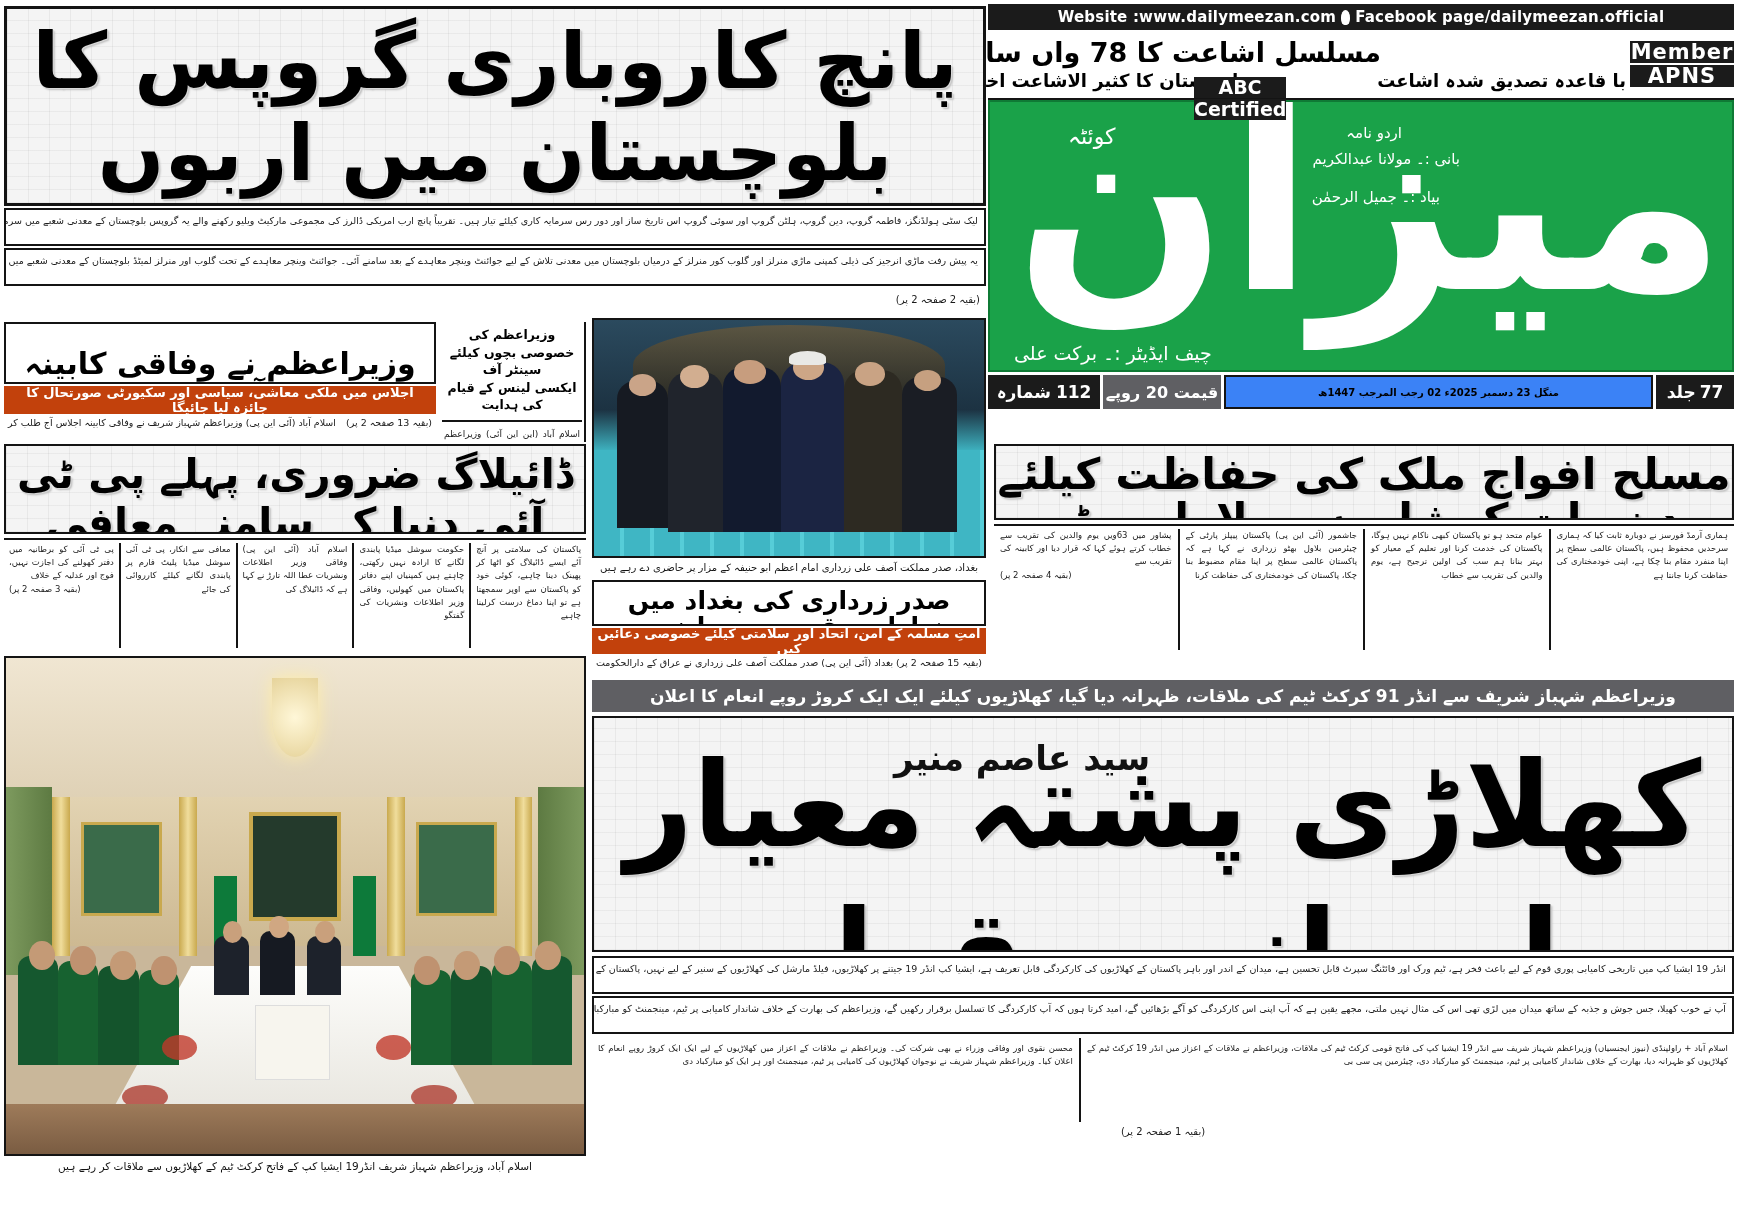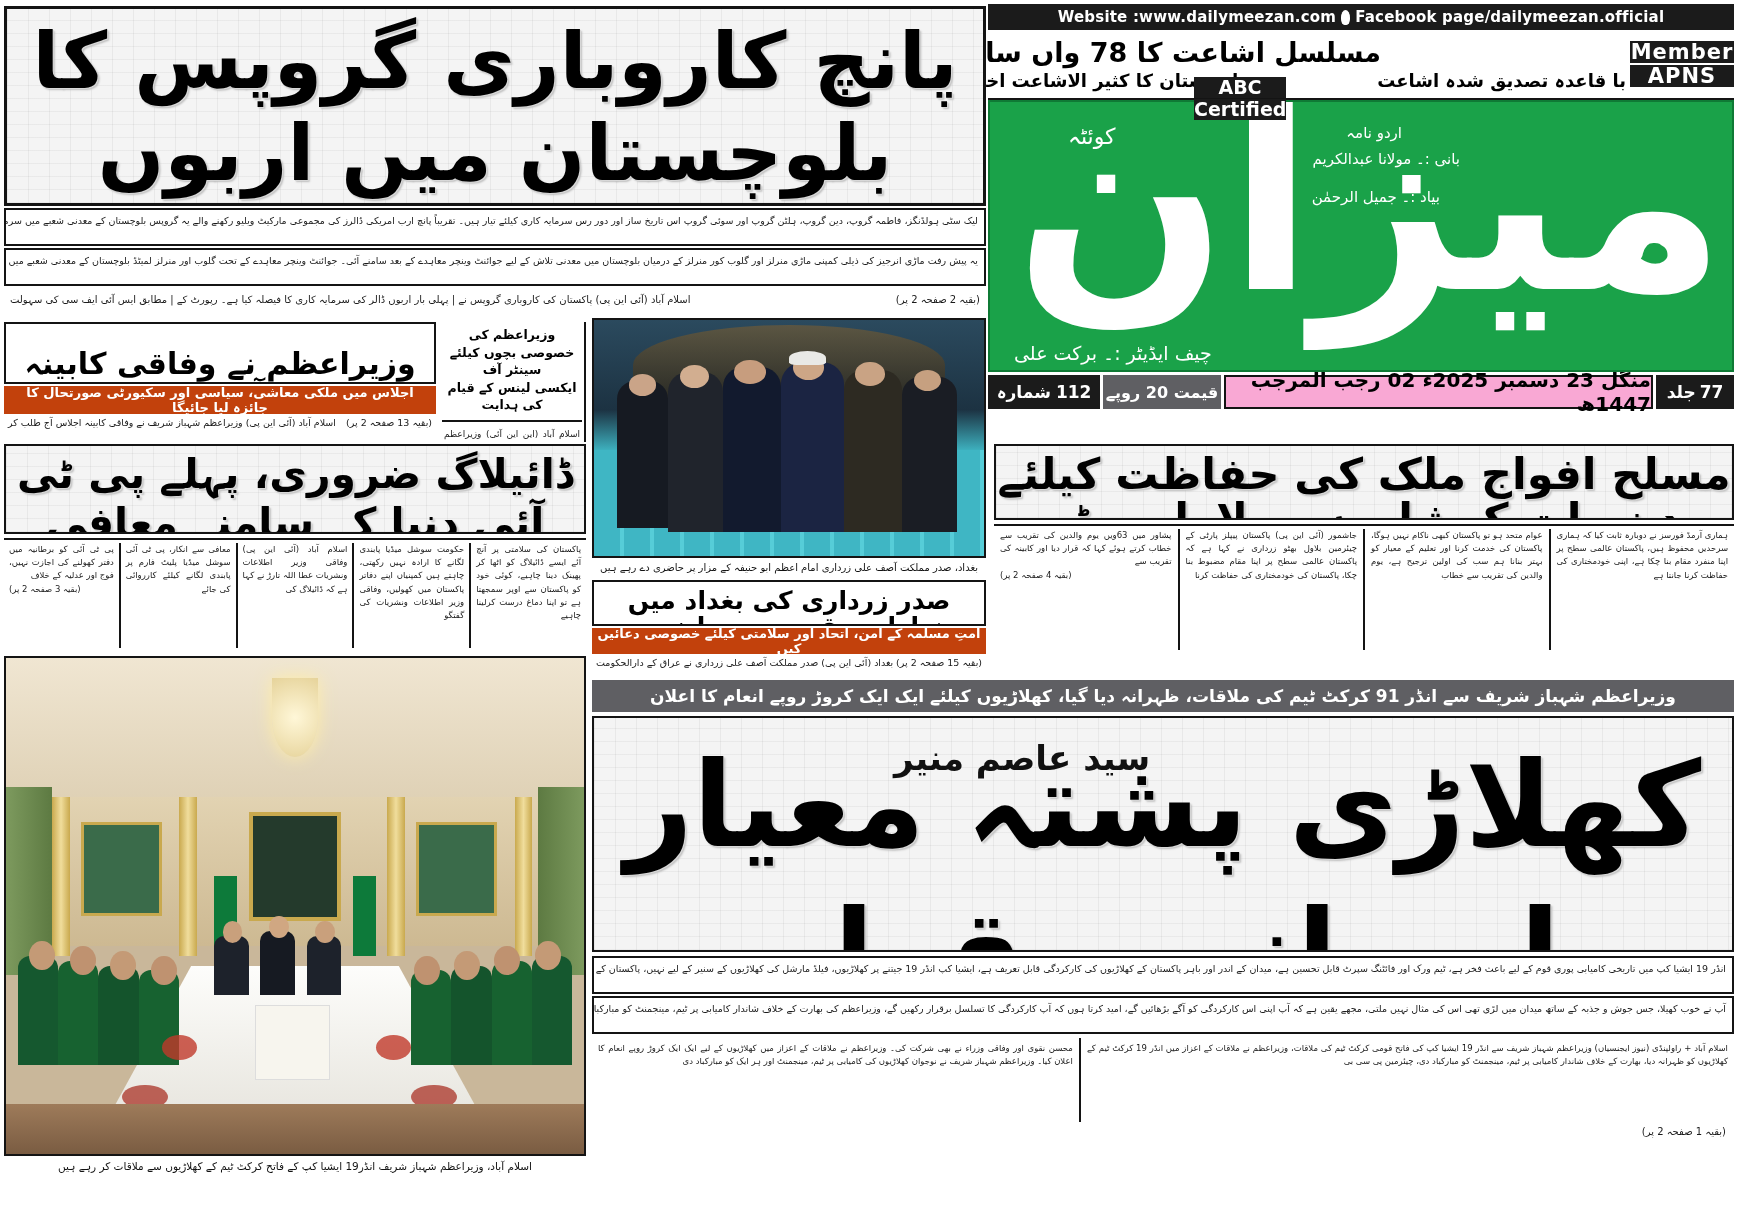--- a/index.html
+++ b/index.html
@@ -99,23 +99,23 @@
   #date-row {
     height: 34px; margin-top: 3px; display: flex; direction: rtl;
     align-items: stretch; gap: 3px;
   }
   #vol-cell {
     background: #1b1b1b; color: #fff; width: 78px;
     display: flex; align-items: center; justify-content: center;
     gap: 4px; font-weight: bold; font-size: 17px; direction: rtl;
   }
   #date-cell {
-    flex: 1; border: 2px solid #141414; background: #f9a8d4;
-    display: flex; align-items: center; justify-content: center;
-    font-size: 20px; font-weight: bold; direction: rtl;
+    flex: 1; border: 2px solid #141414; background: #3b82f6;
+    display: flex; align-items: center; justify-content: center;
+    font-size: 10px; font-weight: bold; direction: rtl;
   }
   #price-cell {
     background: #5f5f63; color: #fff; width: 118px;
     display: flex; align-items: center; justify-content: center;
     font-weight: bold; font-size: 16px; direction: rtl;
   }
   #issue-cell {
     background: #1b1b1b; color: #fff; width: 112px;
     display: flex; align-items: center; justify-content: center;
     gap: 5px; font-weight: bold; font-size: 17px; direction: rtl;
@@ -197,21 +197,20 @@
 
   <div class="bx blk" style="left:4px; top:208px; width:982px; height:38px;">
     <div class="body-txt" style="padding:4px 6px; font-size:9.5px; line-height:1.5; white-space:nowrap; overflow:hidden;">لیک سٹی ہولڈنگز، فاطمہ گروپ، دین گروپ، ہلٹن گروپ اور سوئی گروپ اس تاریخ ساز اور دور رس سرمایہ کاری کیلئے تیار ہیں۔ تقریباً پانچ ارب امریکی ڈالرز کی مجموعی مارکیٹ ویلیو رکھنے والے یہ گروپس بلوچستان کے معدنی شعبے میں سرمایہ کاری کیلئے پُرعزم ہیں، رپورٹ</div>
   </div>
   <div class="bx blk" style="left:4px; top:248px; width:982px; height:38px;">
     <div class="body-txt" style="padding:4px 6px; font-size:9.5px; line-height:1.5; white-space:nowrap; overflow:hidden;">یہ پیش رفت ماڑی انرجیز کی ذیلی کمپنی ماڑی منرلز اور گلوب کور منرلز کے درمیان بلوچستان میں معدنی تلاش کے لیے جوائنٹ وینچر معاہدے کے بعد سامنے آئی۔ جوائنٹ وینچر معاہدے کے تحت گلوب اور منرلز لمیٹڈ بلوچستان کے معدنی شعبے میں اربوں ڈالر کی سرمایہ کاری کرے گی</div>
   </div>
   <div class="bx" style="left:4px; top:290px; width:982px; height:30px;">
     <div class="body-txt" style="padding:2px 6px; font-size:10px; display:flex; justify-content:space-between; white-space:nowrap;">
       <span>(بقیہ 2 صفحہ 2 پر)</span>
-      <span>اسلام آباد (آئی این پی) پاکستان کی کاروباری گروپس نے | پہلی بار اربوں ڈالر کی سرمایہ کاری کا فیصلہ کیا ہے۔ رپورٹ کے | مطابق ایس آئی ایف سی کی سہولت</span>
     </div>
   </div>
 
   <div class="bx blk" style="left:4px; top:322px; width:432px; height:62px;">
     <div class="hl urdu" style="font-size:30px; padding-top:24px; text-shadow:none;">وزیراعظم نے وفاقی کابینہ اجلاس آج طلب کرلیا</div>
   </div>
   <div class="bx invbar" style="left:4px; top:386px; width:432px; height:28px;">
     <span class="urdu" style="font-size:13px; padding:0 4px;">اجلاس میں ملکی معاشی، سیاسی اور سکیورٹی صورتحال کا جائزہ لیا جائیگا</span>
   </div>
   <div class="bx" style="left:4px; top:416px; width:432px; height:24px;">
@@ -338,21 +337,21 @@
     <div style="display:flex; direction:rtl; height:100%;">
       <div style="flex:1.35; padding:4px 6px; border-left:2px solid #141414;">
         <div class="body-txt">اسلام آباد + راولپنڈی (نیوز ایجنسیاں) وزیراعظم شہباز شریف سے انڈر 19 ایشیا کپ کی فاتح قومی کرکٹ ٹیم کی ملاقات، وزیراعظم نے ملاقات کے اعزاز میں انڈر 19 کرکٹ ٹیم کے کھلاڑیوں کو ظہرانہ دیا، بھارت کے خلاف شاندار کامیابی پر ٹیم، مینجمنٹ کو مبارکباد دی، چیئرمین پی سی بی</div>
       </div>
       <div style="flex:1; padding:4px 6px;">
         <div class="body-txt">محسن نقوی اور وفاقی وزراء نے بھی شرکت کی۔ وزیراعظم نے ملاقات کے اعزاز میں کھلاڑیوں کے لیے ایک ایک کروڑ روپے انعام کا اعلان کیا۔ وزیراعظم شہباز شریف نے نوجوان کھلاڑیوں کی کامیابی پر ٹیم، مینجمنٹ اور ہر ایک کو مبارکباد دی</div>
       </div>
     </div>
   </div>
   <div class="bx" style="left:592px; top:1124px; width:1142px; height:22px;">
-    <div class="body-txt" style="font-size:10px; text-align:right; padding:0 8px;">(بقیہ 1 صفحہ 2 پر)</div>
+    <div class="body-txt" style="font-size:10px; text-align:center; padding:0 8px;">(بقیہ 1 صفحہ 2 پر)</div>
   </div>
 
   <div class="photo" style="left:4px; top:656px; width:582px; height:500px; background:#c9b79a;">
 
     <div style="position:absolute; left:0; right:0; top:0; height:30%;
         background:linear-gradient(180deg,#f0e6d2,#ded0b4);"></div>
 
     <div style="position:absolute; left:46%; top:4%; width:8%; height:16%;
         background:radial-gradient(circle,#fff7d8,#e6d39a); border-radius:0 0 50% 50%; box-shadow:0 0 18px #ffeea8;"></div>
 

